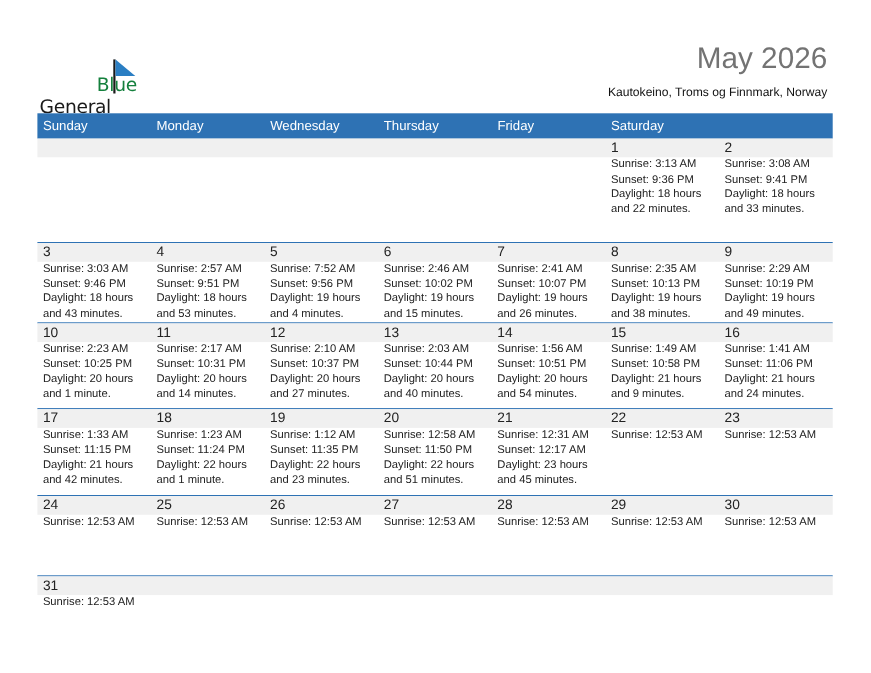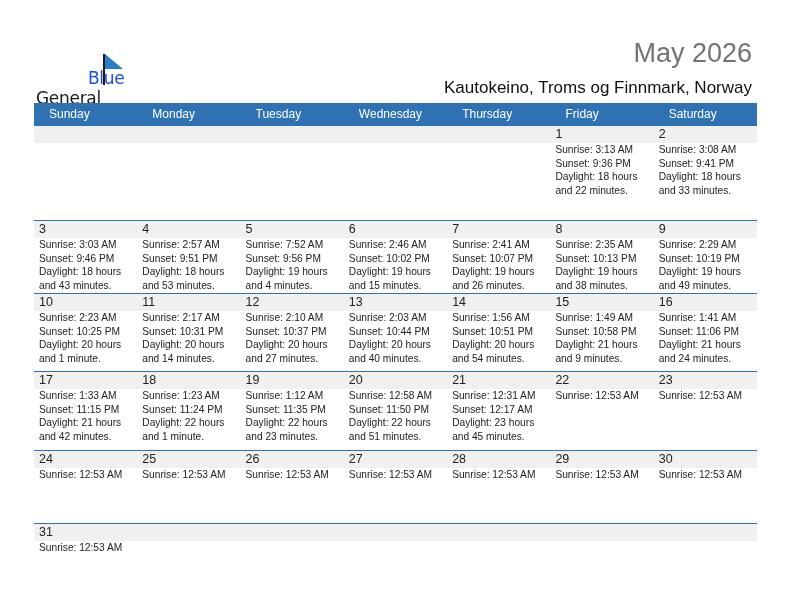--- a/index.html
+++ b/index.html
@@ -1,26 +1,26 @@
 <!DOCTYPE html>
 <html><head>
 <meta charset="utf-8">
 <style>
   html, body { margin: 0; padding: 0; background: #ffffff; }
   body { width: 792px; height: 612px; position: relative; overflow: hidden; font-family: "Liberation Sans", "DejaVu Sans", sans-serif; color: #222; }
   .logo { position: absolute; left: 36px; top: 52px; width: 100px; height: 36px; }
   .logo .general { position: absolute; left: 0; top: 0; font-family: "DejaVu Sans", sans-serif; font-size: 17px; color: #1a1a1a; letter-spacing: -0.3px; margin-top: 36px; }
-  .logo .blue { position: absolute; left: 52px; top: 16px; font-family: "DejaVu Sans", sans-serif; font-size: 17px; color: #1d4ed8; letter-spacing: -0.3px; }
+  .logo .blue { position: absolute; left: 52px; top: 16px; font-family: "DejaVu Sans", sans-serif; font-size: 17px; color: #15803d; letter-spacing: -0.3px; }
   .logo .tri { position: absolute; left: 69px; top: 2px; width: 0; height: 0; border-left: 0 solid transparent; border-bottom: 15px solid #2a7ec3; border-right: 18px solid transparent; }
   .logo .bar { position: absolute; left: 67px; top: 2px; width: 2px; height: 31px; background: #1a1a1a; }
   .title { position: absolute; right: 40px; top: 38px; font-size: 27px; color: #737373; text-align: right; }
-  .subtitle { position: absolute; right: 40px; top: 78px; font-size: 17px; color: #111; text-align: right; }
+  .subtitle { position: absolute; right: 40px; top: 78px; font-size: 11px; color: #111; text-align: right; }
   .cal { position: absolute; left: 34px; top: 103px; width: 723px; }
   .hdr { display: flex; background: #2e72b4; height: 23px; }
-  .hdr .hc { width: 103.3px; color: #fff; font-size: 12px; line-height: 23px; padding-left: 15px; box-sizing: border-box; }
+  .hdr .hc { width: 103.3px; color: #fff; font-size: 12px; line-height: 23px; padding-left: 5px; box-sizing: border-box; }
   .week { position: relative; border-bottom: 1.5px solid #2e72b4; box-sizing: border-box; }
   .week .band { position: absolute; left: 0; top: 0; width: 100%; height: 17px; background: #f0f0f0; }
   .week .cells { position: relative; display: flex; }
   .cell { width: 103.3px; box-sizing: border-box; padding-left: 5px; }
   .cell .dn { font-size: 12.5px; line-height: 17px; height: 17px; color: #222; }
   .cell .info { font-size: 10.2px; line-height: 13.5px; color: #222; white-space: nowrap; }
 </style>
 </head>
 <body>
 
@@ -31,21 +31,20 @@
   <span class="blue">Blue</span>
 </div>
 
 <div class="title">May 2026</div>
 <div class="subtitle">Kautokeino, Troms og Finnmark, Norway</div>
 
 <div class="cal">
   <div class="hdr" id="hdr">
       <div class="hc">Sunday</div>
       <div class="hc">Monday</div>
-      <div class="hc">Tuesday</div>
       <div class="hc">Wednesday</div>
       <div class="hc">Thursday</div>
       <div class="hc">Friday</div>
       <div class="hc">Saturday</div>
     </div>
   <div id="weeks">
       <div class="week" style="height: 95px;">
         <div class="band"></div>
         <div class="cells">
           <div class="cell">

